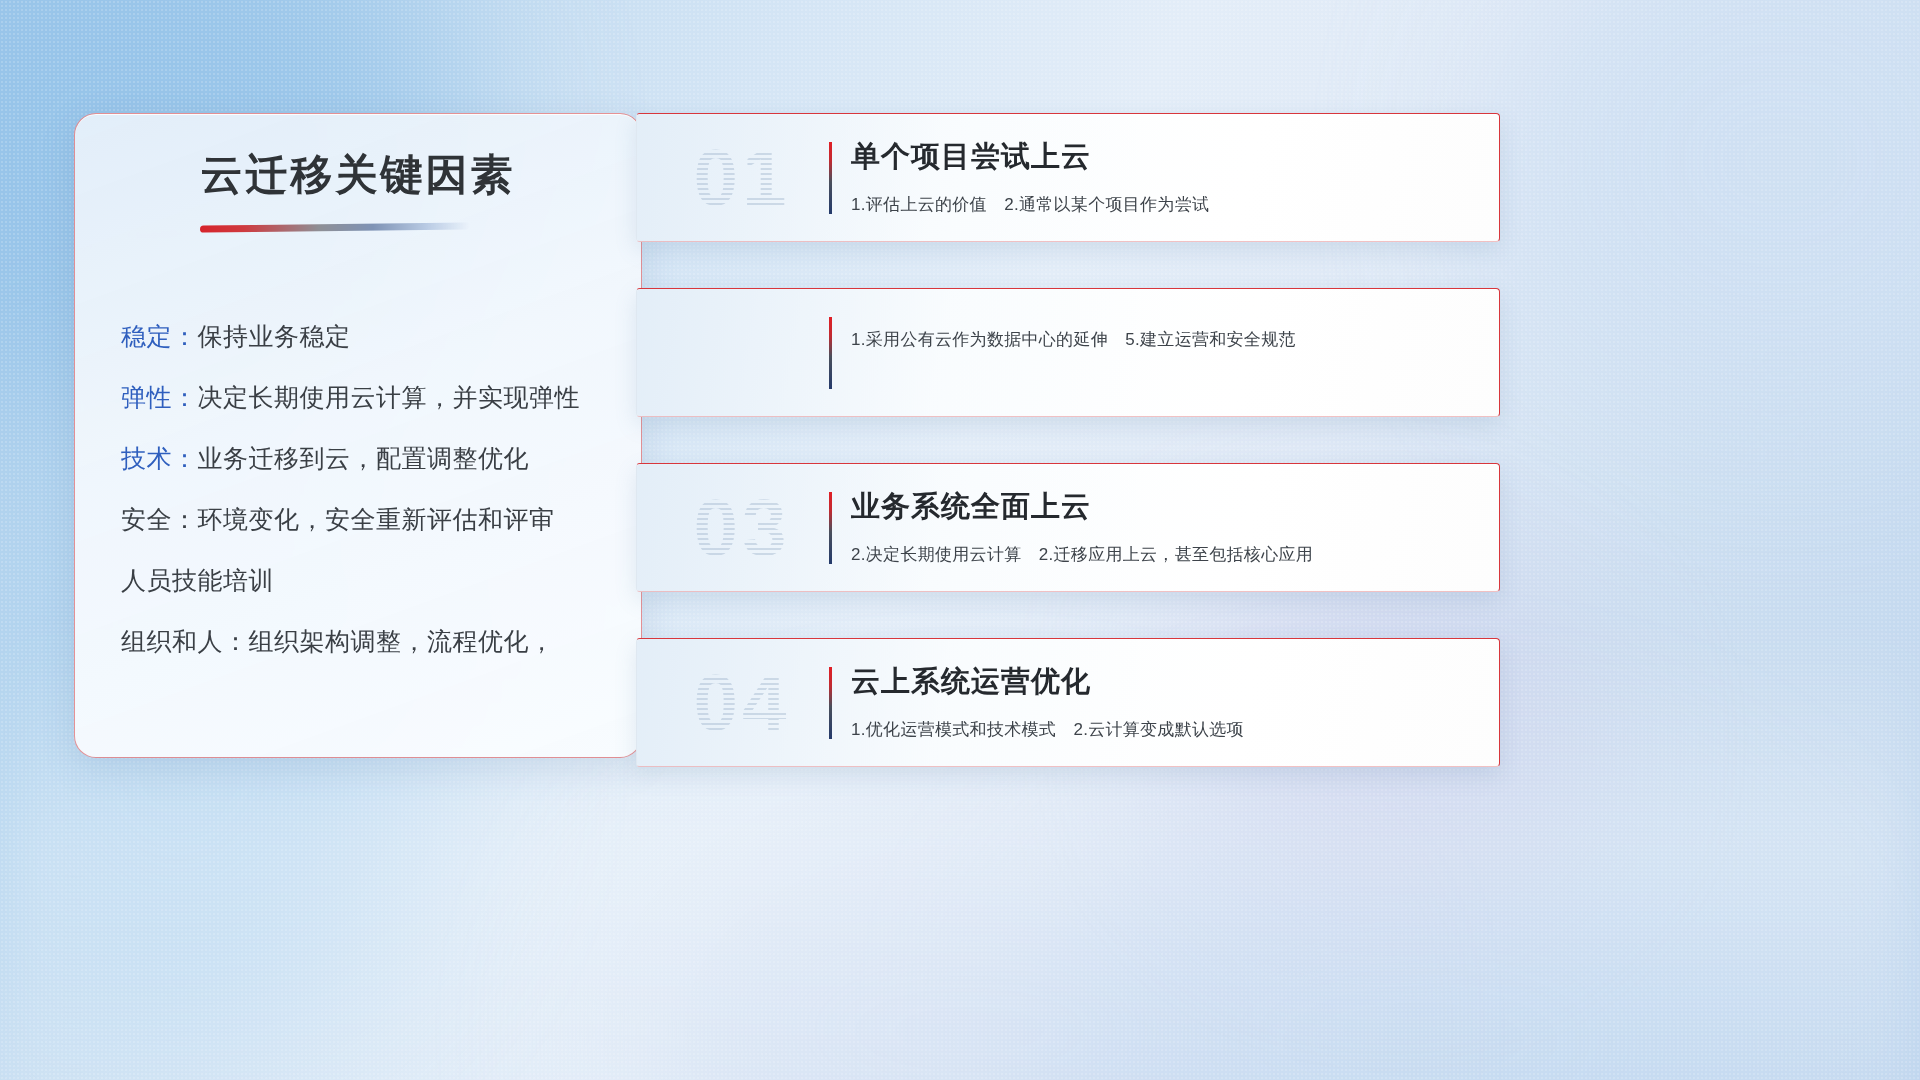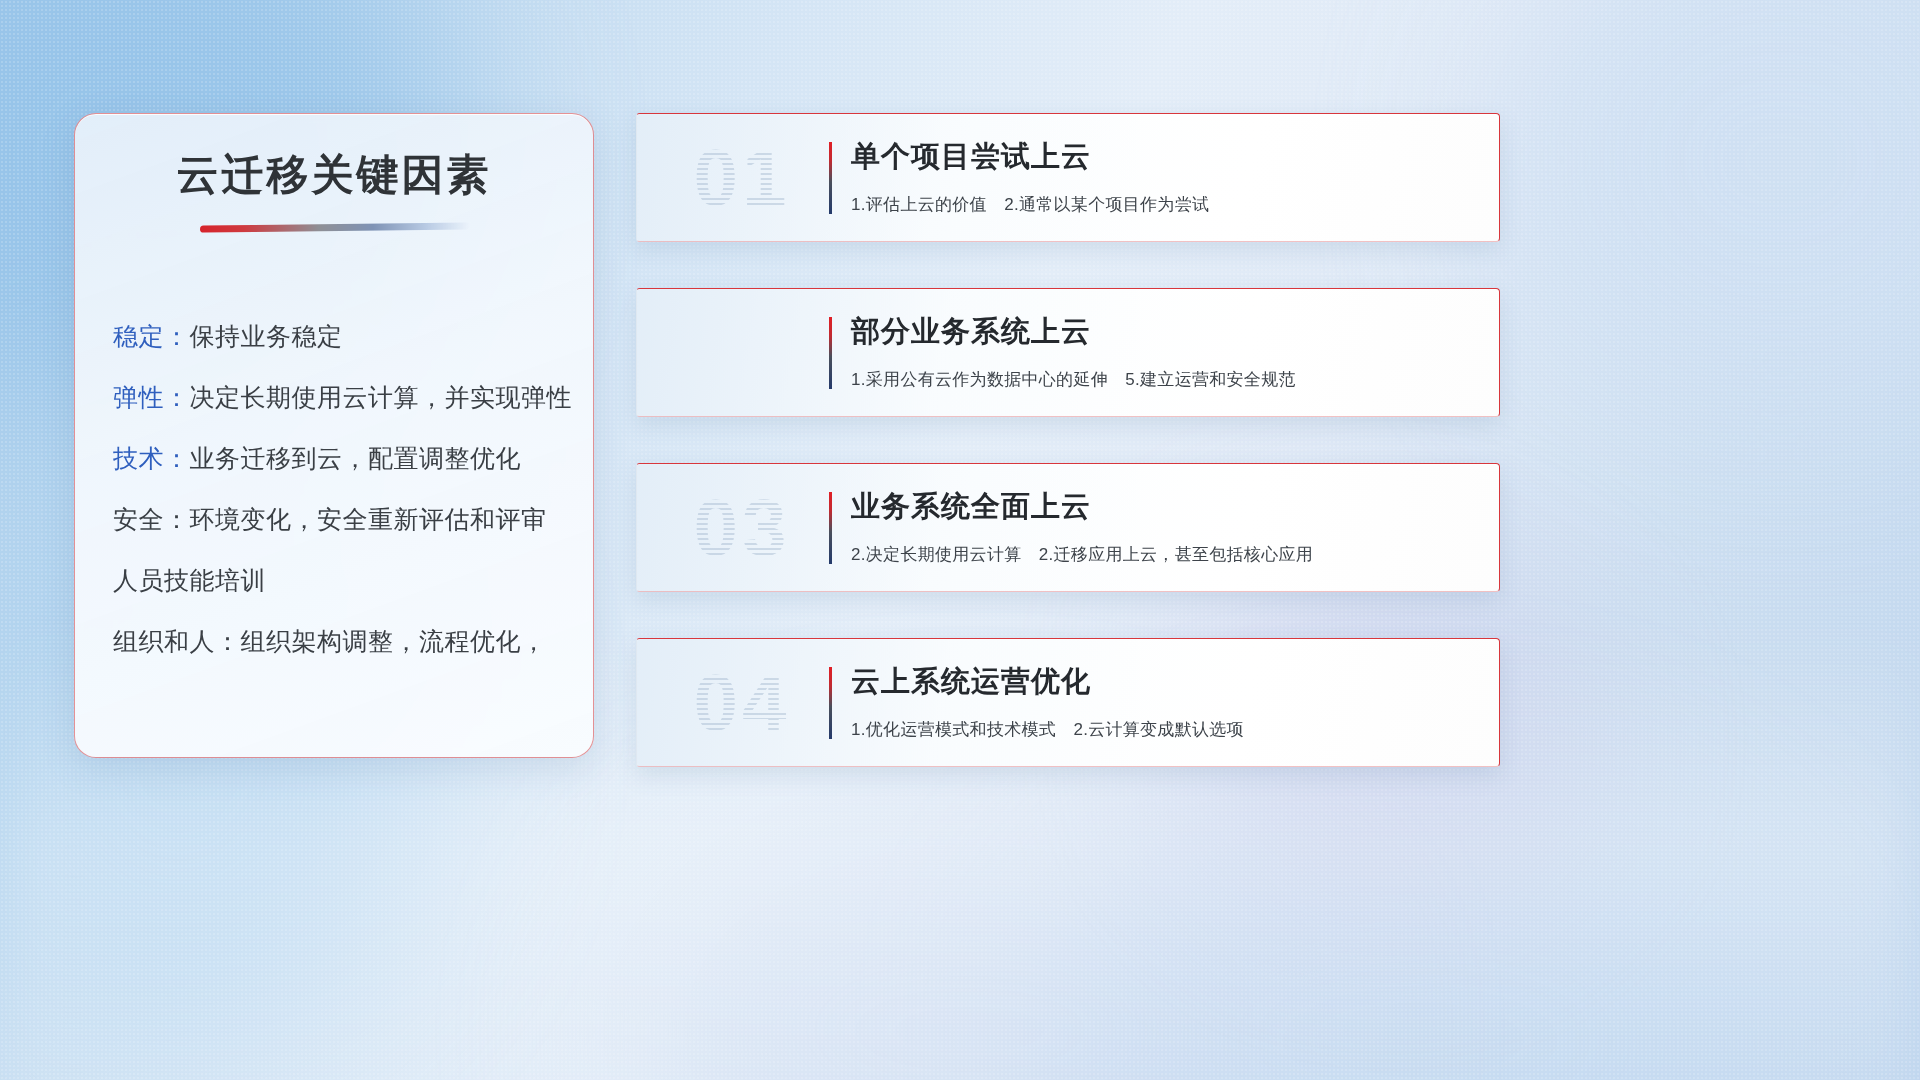--- a/index.html
+++ b/index.html
@@ -30,35 +30,36 @@
       background-size:4px 4px;}
 
   
   .left-card{
     position:absolute;left:74px;top:113px;width:518px;height:643px;
     border-radius:22px;
     background:linear-gradient(160deg,rgba(232,241,250,.92) 0%,rgba(243,248,253,.95) 45%,rgba(249,252,255,.97) 100%);
     border:1px solid rgba(214,58,62,.55);
     box-shadow:0 10px 34px rgba(90,125,165,.16), inset 0 1px 0 rgba(255,255,255,.85);
     backdrop-filter:blur(4px);
+    padding-left:48px;
   }
   .left-title{
     position:absolute;left:0;right:0;top:33px;text-align:center;
     font-size:42px;font-weight:bold;color:#2f3337;letter-spacing:3px;
   }
   .title-rule{
     position:absolute;left:125px;top:110px;width:270px;height:7px;border-radius:4px;
     background:linear-gradient(90deg,#d6232b 0%,#cf3a3f 16%,#8e8f95 44%,#7f93b5 64%,#b9cbe4 84%,rgba(210,223,238,0) 100%);
     transform:skewY(-.7deg);
   }
   .left-list{position:absolute;left:38px;right:26px;top:192px;}
   .left-line{
     font-size:25px;line-height:61px;color:#3a3f45;white-space:nowrap;letter-spacing:.5px;
   }
-  .left-line .lbl{color:#2f5fbe;}
+  .left-line .lbl{color:#2f5fbe;margin-left:8px;}
   .left-line .lbl.dark{color:#3a3f45;}
 
   
   .cards{position:absolute;left:636px;top:113px;width:864px;}
   .card{
     position:relative;height:127px;margin-bottom:46px;border-radius:4px;
     background:linear-gradient(103deg,#f4f8fc 0%,#fbfdfe 38%,#ffffff 70%,#fdfdfd 100%);
     border-top:1.5px solid #d8363c;
     border-right:1.6px solid #d8363c;
     border-bottom:1px solid rgba(214,54,60,.30);
@@ -134,21 +135,20 @@
     <div class="card-bar"></div>
     <div class="card-body">
       <div class="card-title">单个项目尝试上云</div>
       <div class="card-desc">1.评估上云的价值　2.通常以某个项目作为尝试</div>
     </div>
   </div>
 
   <div class="card">
     <div class="card-bar"></div>
     <div class="card-body">
-      <div class="card-title">部分业务系统上云</div>
       <div class="card-desc">1.采用公有云作为数据中心的延伸　5.建立运营和安全规范</div>
     </div>
   </div>
 
   <div class="card">
     <div class="card-num">03</div>
     <div class="card-bar"></div>
     <div class="card-body">
       <div class="card-title">业务系统全面上云</div>
       <div class="card-desc">2.决定长期使用云计算　2.迁移应用上云，甚至包括核心应用</div>

